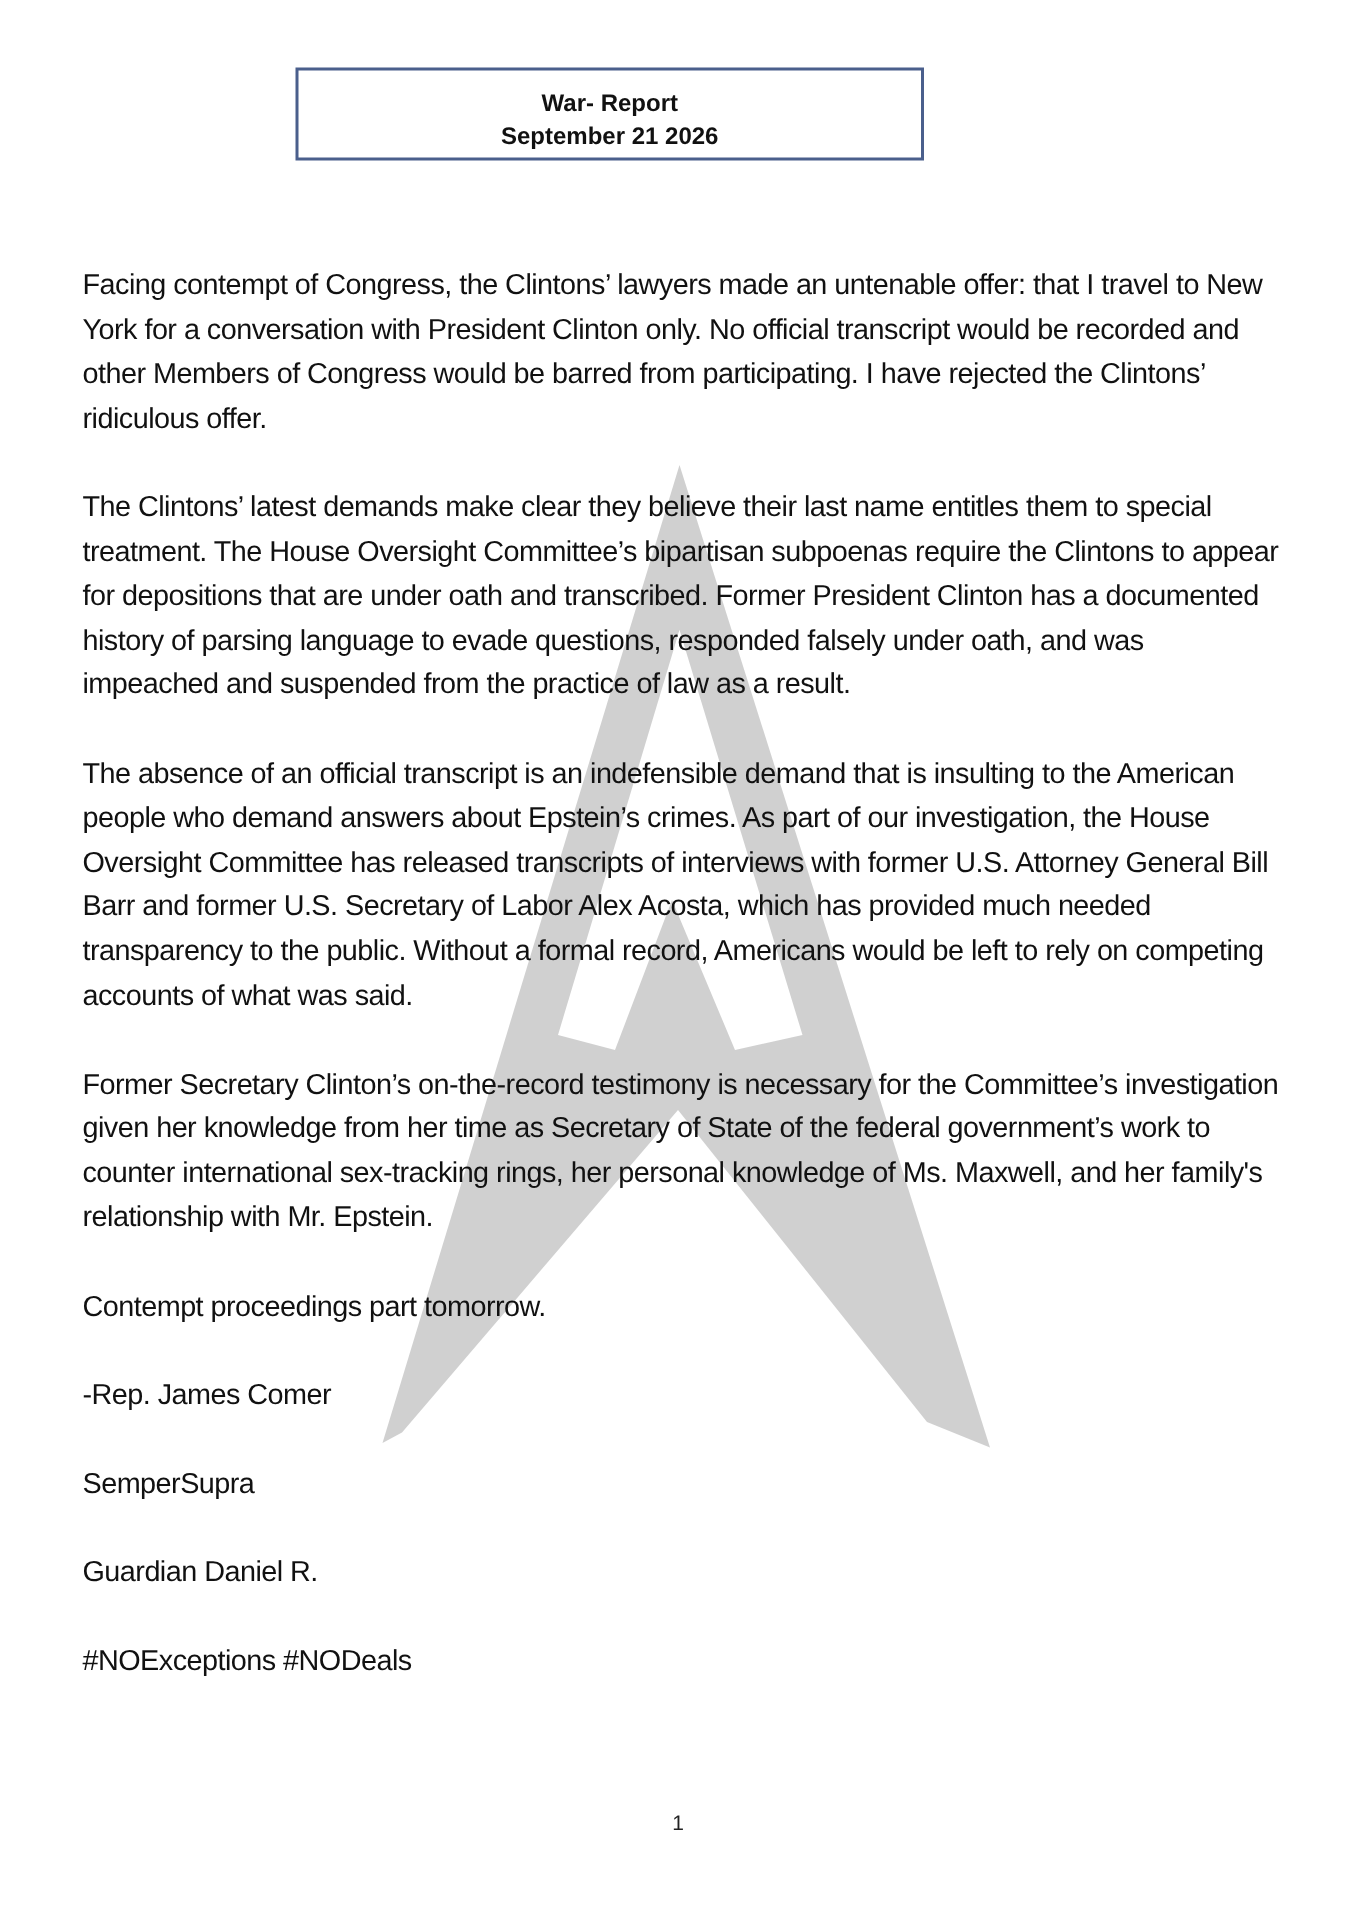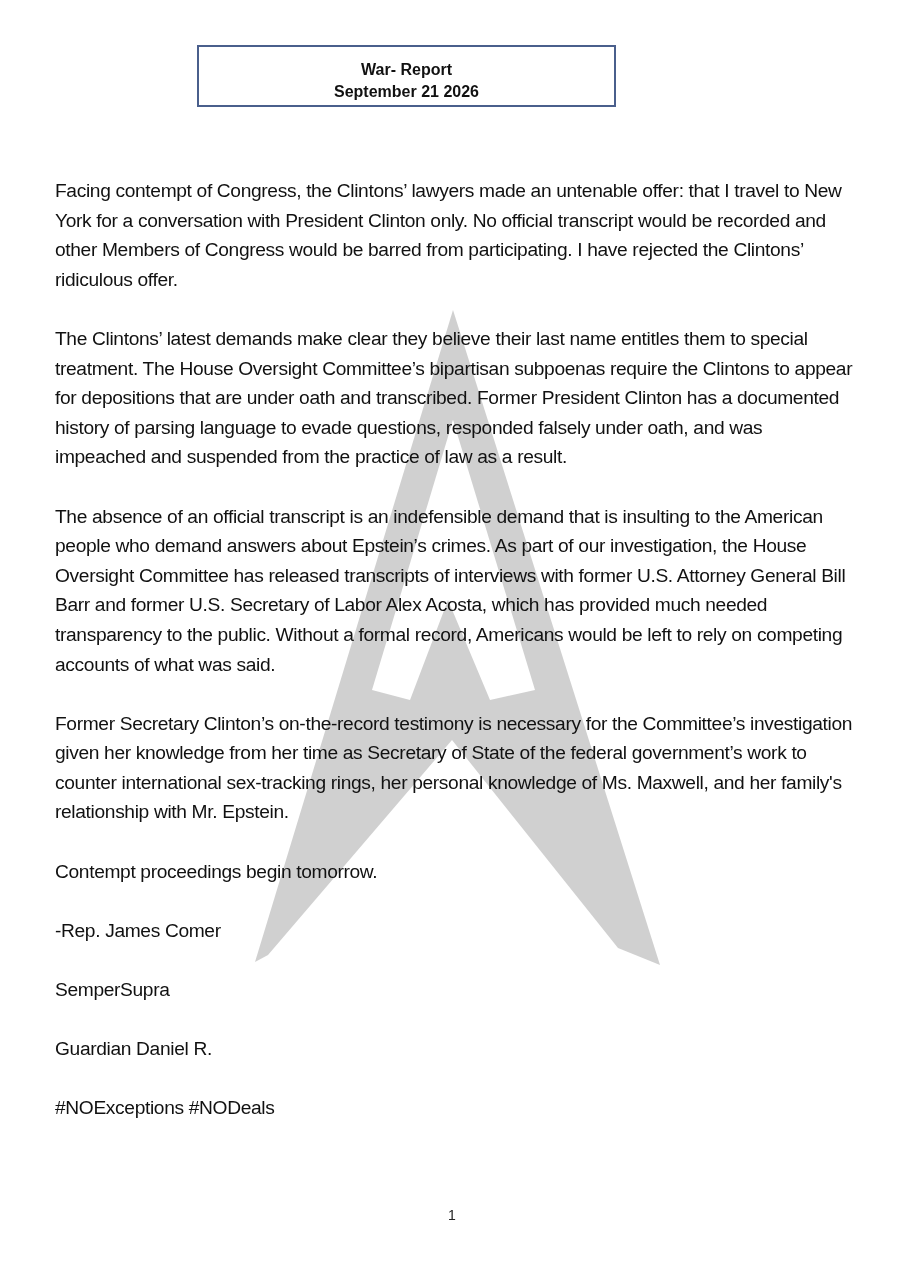--- a/index.html
+++ b/index.html
@@ -39,21 +39,21 @@
 <div class="header-box">
   <div>War- Report</div>
   <div>September 21 2026</div>
 </div>
 
 <div class="content">
   <p>Facing contempt of Congress, the Clintons’ lawyers made an untenable offer: that I travel to New York for a conversation with President Clinton only. No official transcript would be recorded and other Members of Congress would be barred from participating. I have rejected the Clintons’ ridiculous offer.</p>
   <p>The Clintons’ latest demands make clear they believe their last name entitles them to special treatment. The House Oversight Committee’s bipartisan subpoenas require the Clintons to appear for depositions that are under oath and transcribed. Former President Clinton has a documented history of parsing language to evade questions, responded falsely under oath, and was impeached and suspended from the practice of law as a result.</p>
   <p>The absence of an official transcript is an indefensible demand that is insulting to the American people who demand answers about Epstein’s crimes. As part of our investigation, the House Oversight Committee has released transcripts of interviews with former U.S. Attorney General Bill Barr and former U.S. Secretary of Labor Alex Acosta, which has provided much needed transparency to the public. Without a formal record, Americans would be left to rely on competing accounts of what was said.</p>
   <p>Former Secretary Clinton’s on-the-record testimony is necessary for the Committee’s investigation given her knowledge from her time as Secretary of State of the federal government’s work to counter international sex-tracking rings, her personal knowledge of Ms. Maxwell, and her family's relationship with Mr. Epstein.</p>
-  <p>Contempt proceedings begin tomorrow.</p>
+  <p>Contempt proceedings part tomorrow.</p>
   <p>-Rep. James Comer</p>
   <div class="sig">
     <div>SemperSupra</div>
   </div>
   <p>Guardian Daniel R.</p>
   <p>#NOExceptions #NODeals</p>
 </div>
 
 <div class="page-number">1</div>
 

